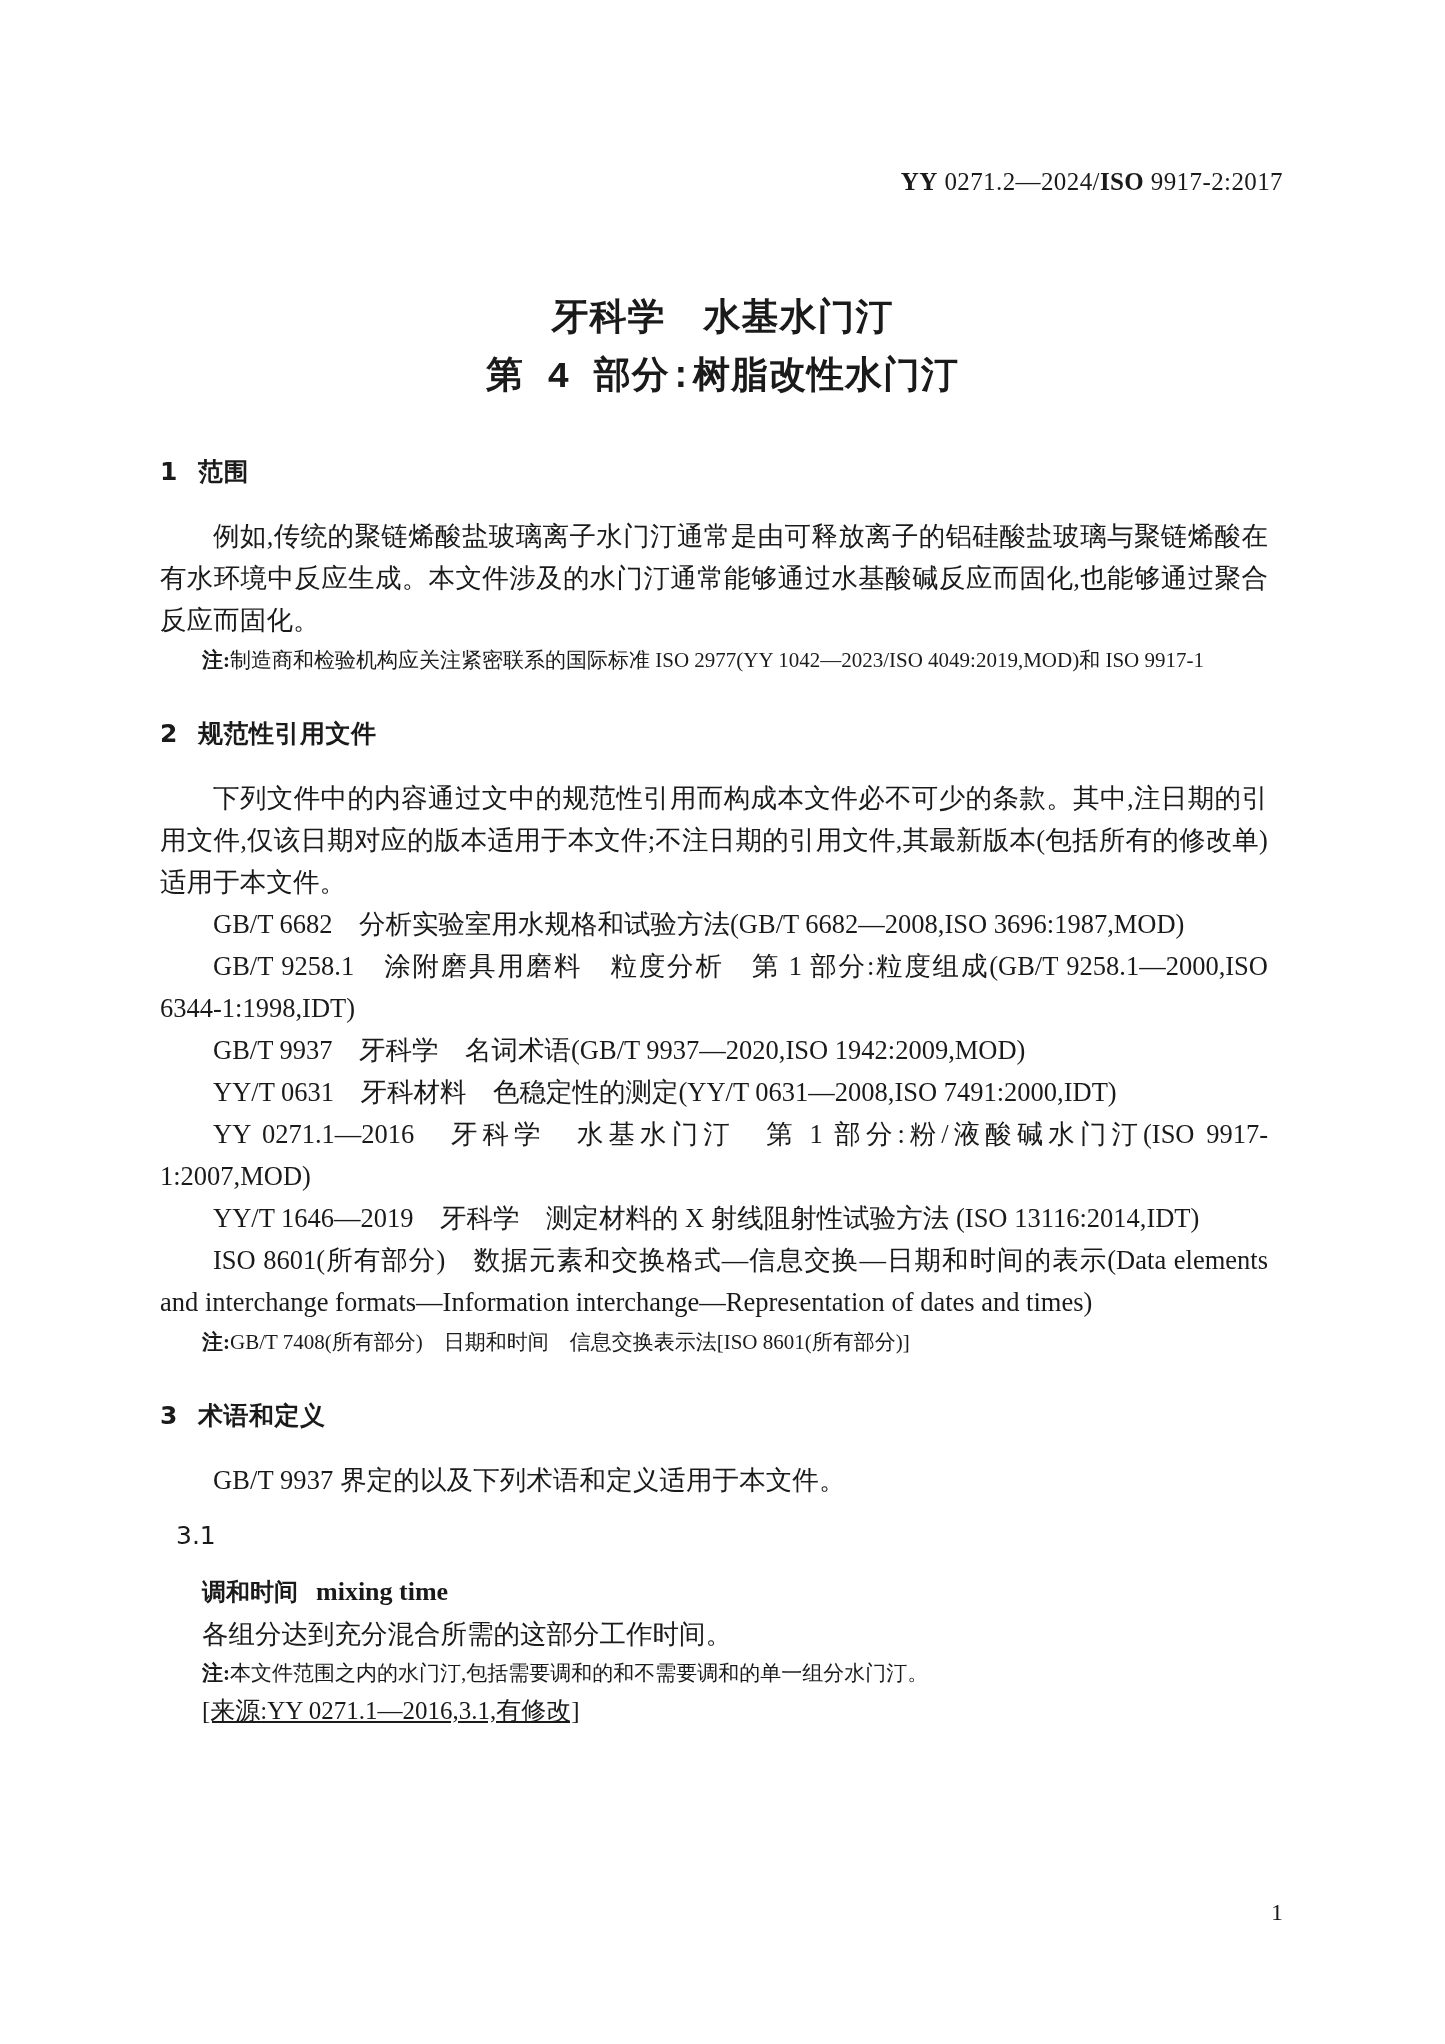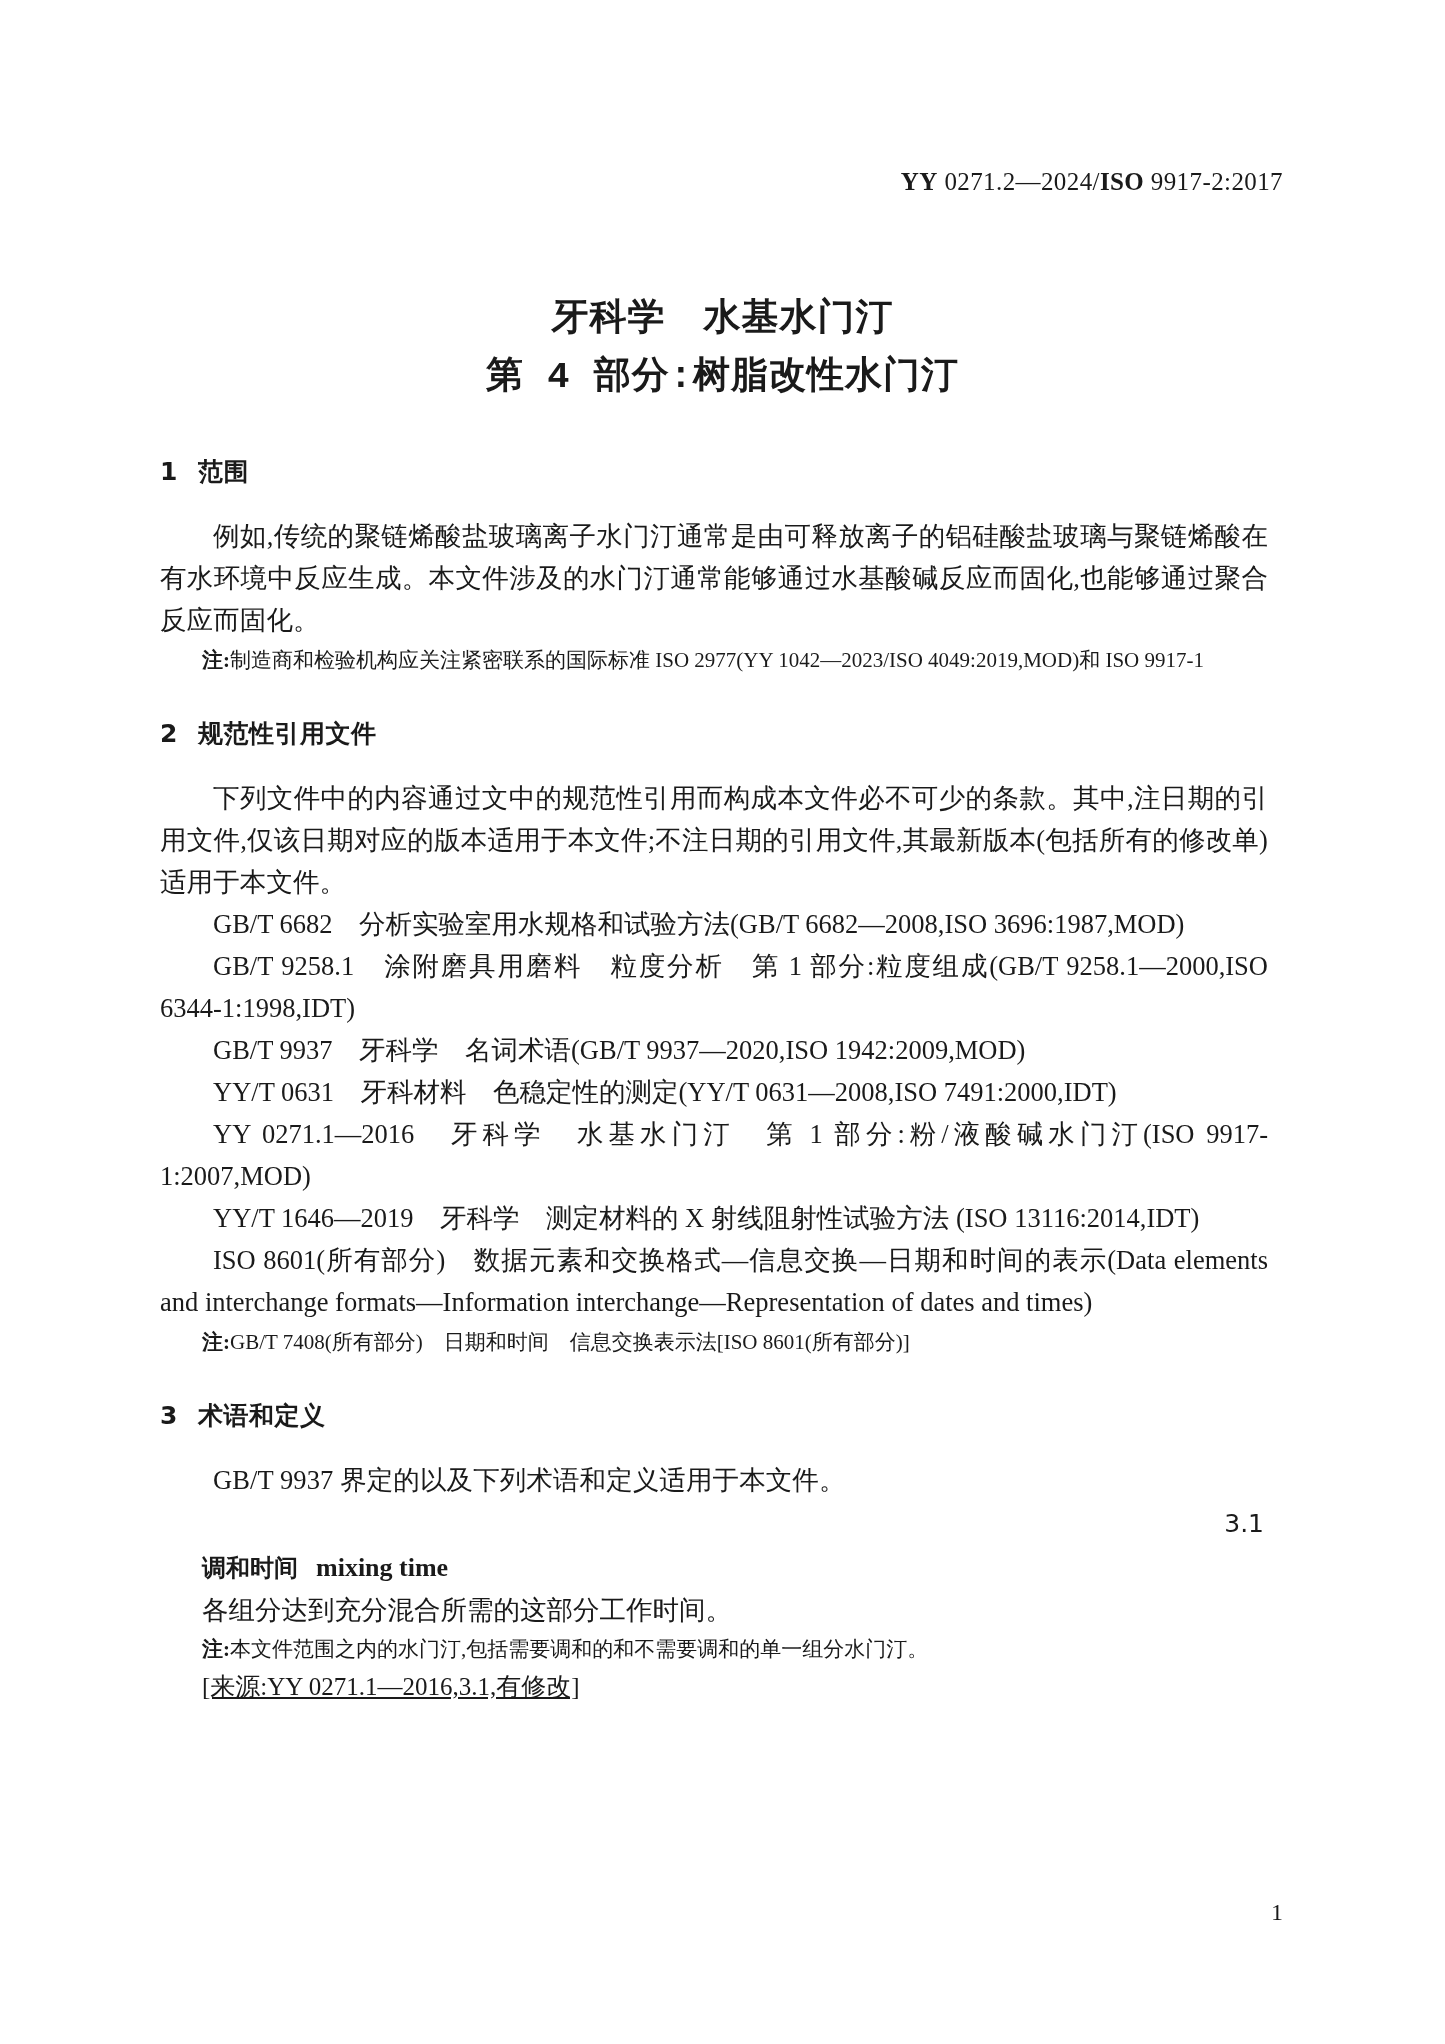--- a/index.html
+++ b/index.html
@@ -111,22 +111,21 @@
     margin: 0;
     text-indent: 2em;
     text-align: justify;
     text-justify: inter-ideograph;
   }
 
   .term-num {
     font-family: "DejaVu Sans", "Liberation Sans", sans-serif;
     font-size: 25px;
     line-height: 38px;
-    margin: 4px;
-    text-align: right;
+    margin: 16px;
   }
   .term-name {
     font-size: 26px;
     line-height: 42px;
     margin: 0;
     padding-left: 42px;
     font-weight: bold;
   }
   .term-name .cn {
     font-family: "DejaVu Sans", "Liberation Sans", sans-serif;

